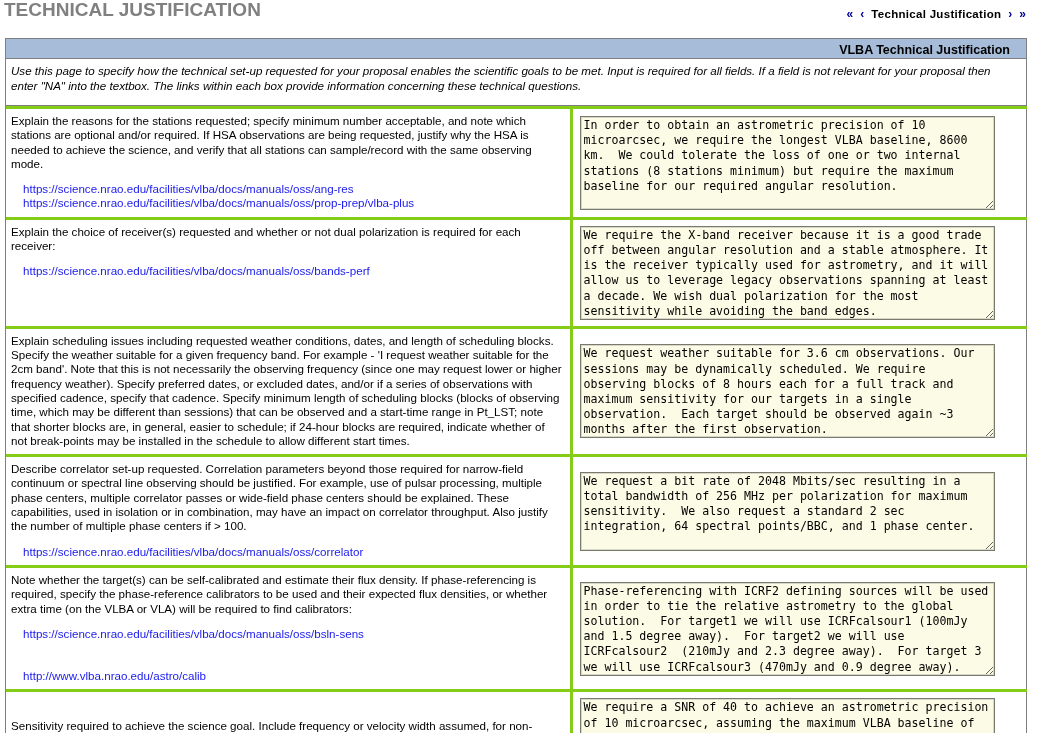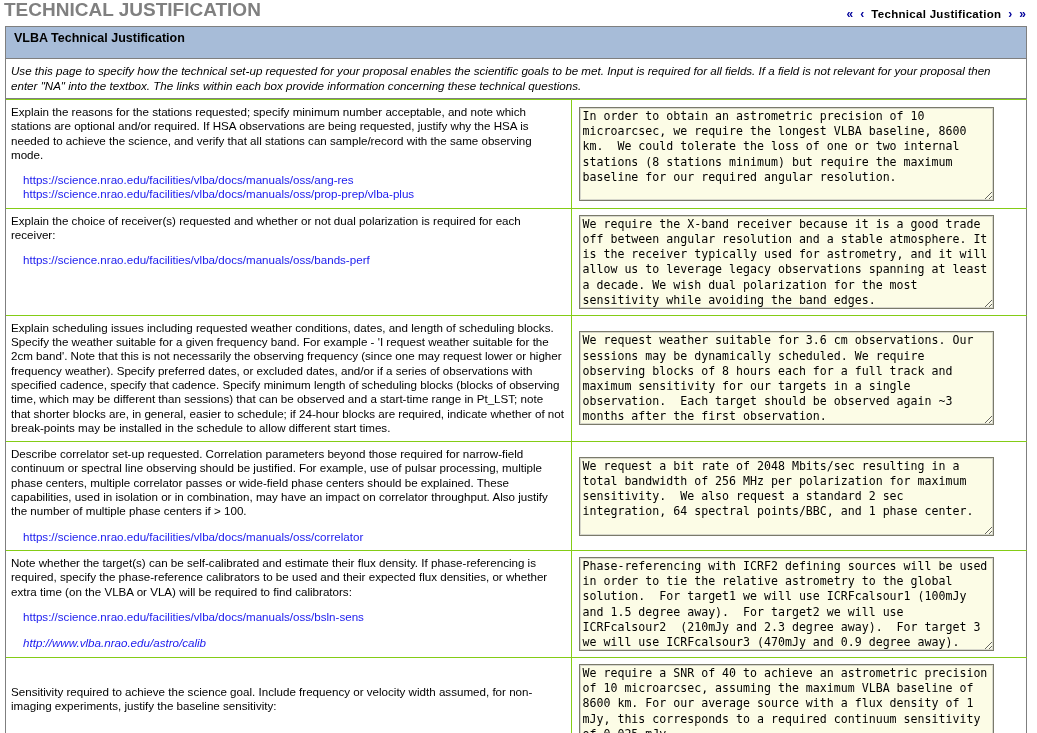--- a/index.html
+++ b/index.html
@@ -12,21 +12,21 @@
   }
   body {
     width: 1037px;
     height: 733px;
     overflow: hidden;
   }
 
   
   .topbar {
     position: relative;
-    height: 26px;
+    height: 38px;
     padding: 0 11px 0 4px;
   }
   .page-title {
     position: absolute;
     left: 4px;
     top: -1px;
     font-size: 19px;
     font-weight: bold;
     color: #808080;
     letter-spacing: 0px;
@@ -67,40 +67,41 @@
     border-top: 1px solid #7f7f7f;
     background: #ffffff;
   }
   .panel-header {
     background: #a7bcd8;
     border-bottom: 1px solid #7f7f7f;
     padding: 4px 16px 5px 8px;
     font-size: 12.5px;
     font-weight: bold;
     color: #000000;
-    height: 32px;
+    height: 20px;
     line-height: 14px;
+    text-align: right;
   }
   .panel-intro {
     border-bottom: 1px solid #7f7f7f;
-    padding: 5px 8px 5px 5px;
+    padding: 5px 8px 12px 5px;
     font-size: 11.6px;
     font-style: italic;
     line-height: 14.5px;
     color: #000000;
   }
 
   
   table.qtable {
     width: 100%;
     border-collapse: collapse;
     table-layout: fixed;
   }
   table.qtable td {
-    border: 1px solid #84cc16;
+    border: 3px solid #84cc16;
     vertical-align: top;
     padding: 0;
   }
   table.qtable td.qcell {
     width: 565px;
     padding: 5px 6px 6px 5px;
   }
   table.qtable td.acell {
     width: 456px;
     padding: 6px 0 6px 7px;
@@ -118,21 +119,21 @@
   .qlinks { margin-top: 11px; }
   .qlink {
     display: block;
     font-size: 11.6px;
     line-height: 14.3px;
     color: #1a1aee;
     text-decoration: none;
     word-break: break-all;
     padding-left: 12px;
   }
-  .qlink.spaced { margin-top: 12px; font-style: italic; }
+  .qlink.spaced { margin-top: 28px; }
 
   textarea.answer {
     display: block;
     width: 415px;
     background: #fcfce6;
     border: 1px solid #7a7a6a;
     outline: 1px solid #d7d7cc;
     outline-offset: -2px;
     font-family: "DejaVu Sans Mono", monospace;
     font-size: 11.6px;

